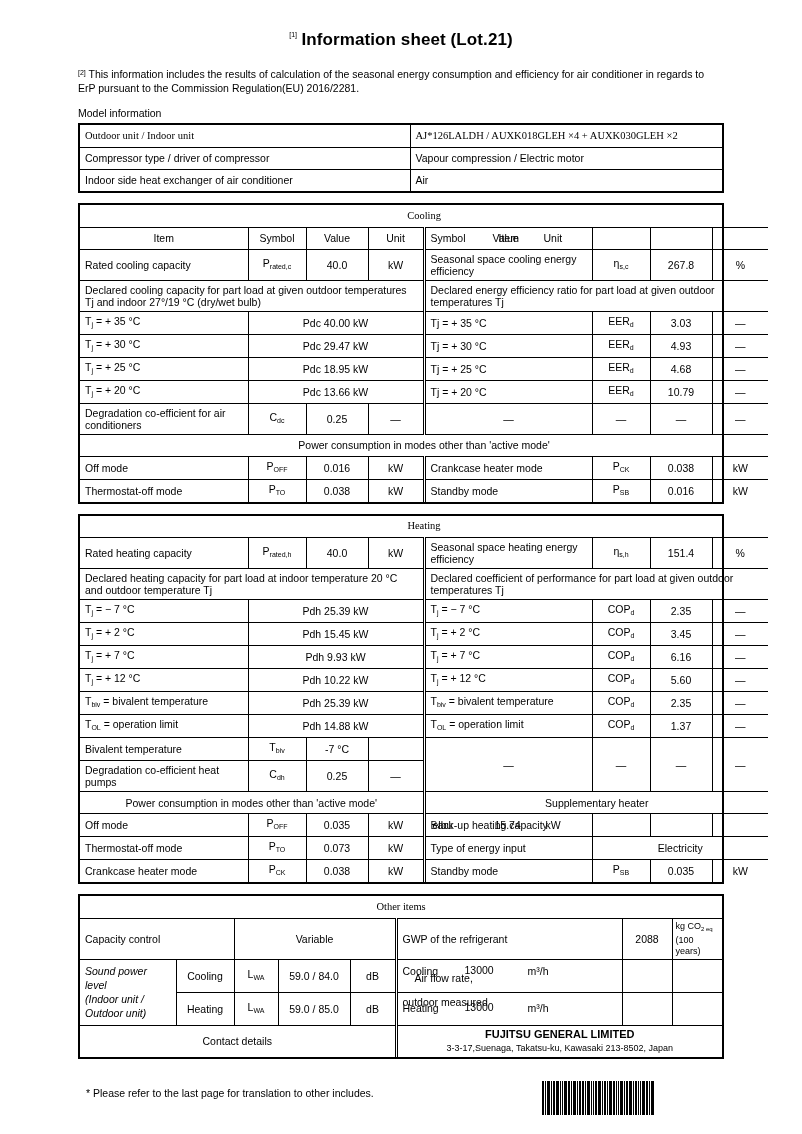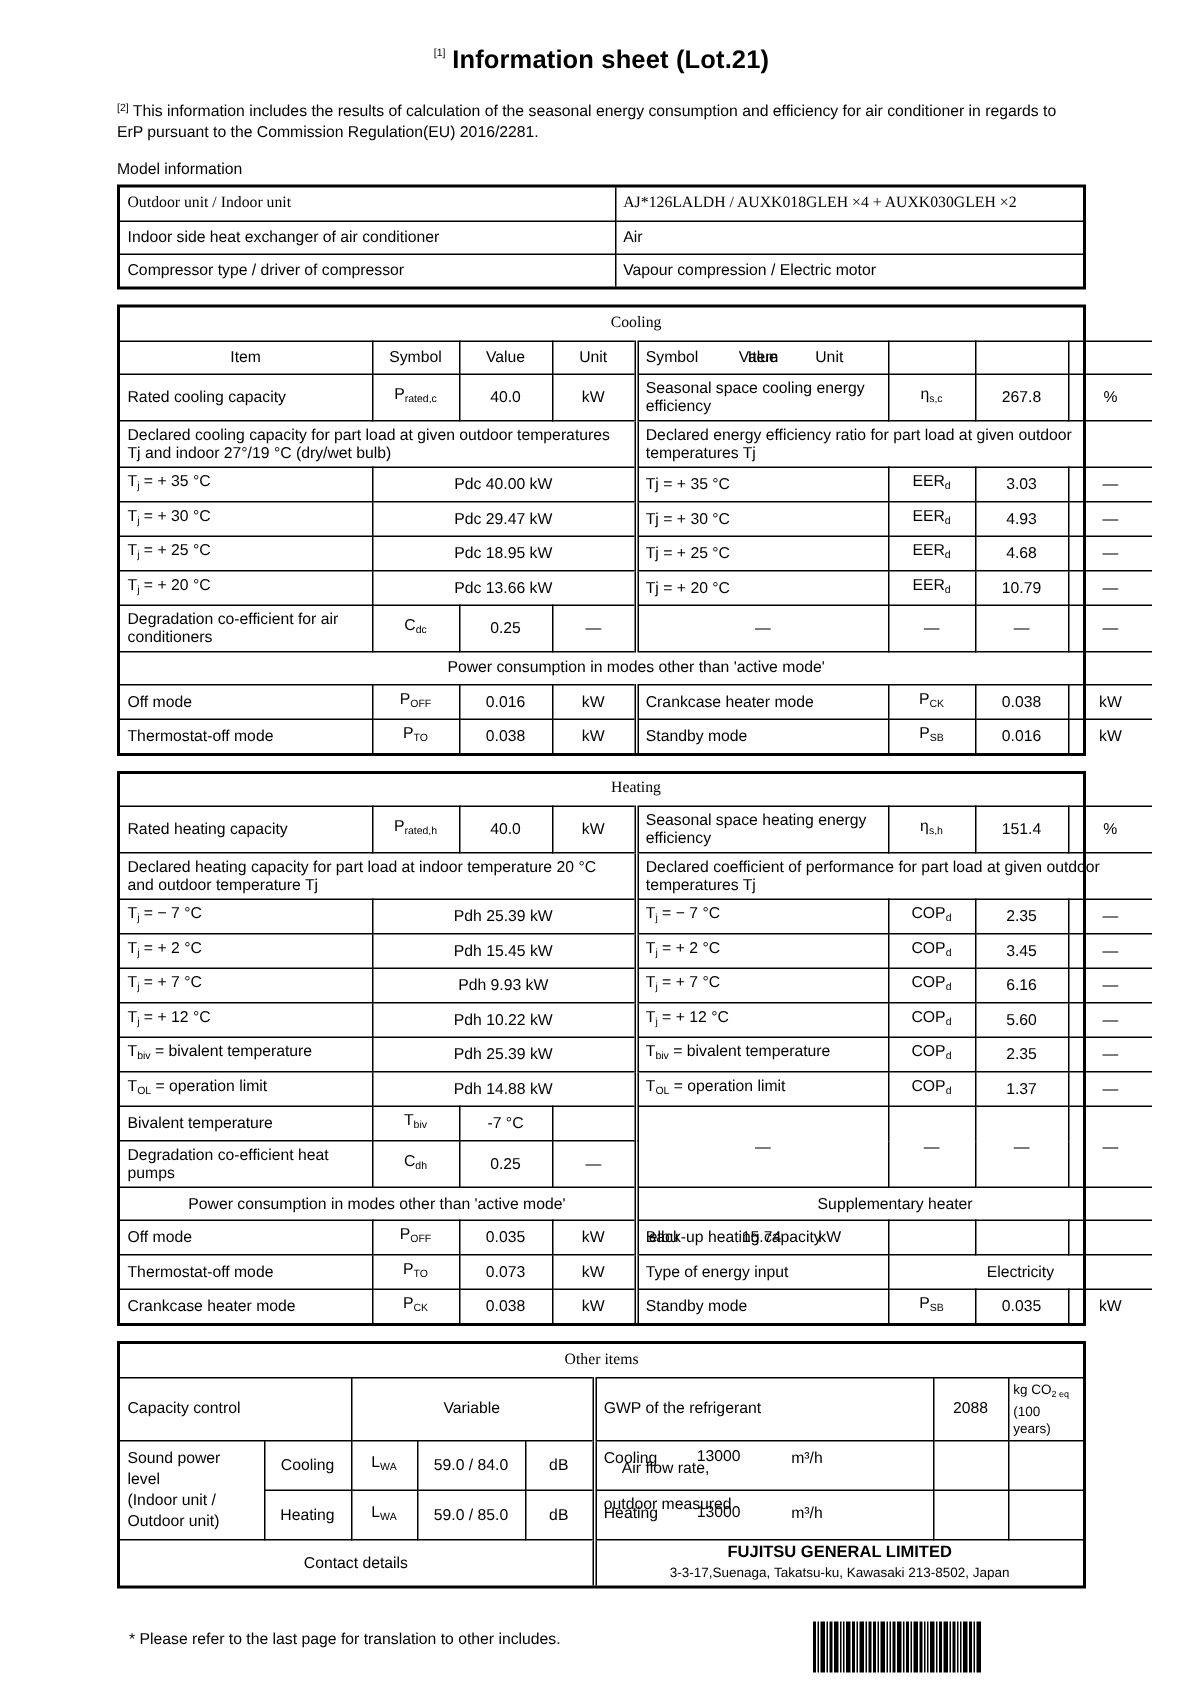--- a/index.html
+++ b/index.html
@@ -89,26 +89,26 @@
       <colgroup>
           <col style="width:330px">
           <col>
         </colgroup>
       <tbody>
         <tr>
           <td class="lft">Outdoor unit / Indoor unit</td>
           <td class="lft">AJ*126LALDH / AUXK018GLEH ×4 + AUXK030GLEH ×2</td>
         </tr>
         <tr>
+          <td class="lft">Compressor type / driver of compressor</td>
+          <td class="lft">Vapour compression / Electric motor</td>
+        </tr>
+        <tr>
           <td class="lft">Indoor side heat exchanger of air conditioner</td>
           <td class="lft">Air</td>
-        </tr>
-        <tr>
-          <td class="lft">Compressor type / driver of compressor</td>
-          <td class="lft">Vapour compression / Electric motor</td>
         </tr>
       </tbody>
     </table>
   </div>
 
   <div class="sect-wrap"></div>
   <div class="boxed">
     <table class="t">
       <colgroup>
         <col style="width:168px">
@@ -392,21 +392,21 @@
           <td class="lft" colspan="2">Capacity control</td>
           <td class="ctr" colspan="3">Variable</td>
           <td class="lft thickleft" colspan="2">GWP of the refrigerant</td>
           <td class="ctr">2088</td>
           <td class="lft" style="font-size:9px;line-height:11px;padding:2px 3px;">
             <span>kg CO</span><sub style="font-size:6px">2 eq</sub><br>
             <span>(100 years)</span>
           </td>
         </tr>
         <tr>
-          <td class="lft" rowspan="2" style="line-height:14px;">
+          <td class="lft" rowspan="2" style="line-height:14px;font-style:italic;">
             <span>Sound power level</span><br>
             <span>(Indoor unit /</span><br>
             <span> Outdoor unit)</span>
           </td>
           <td class="ctr">Cooling</td>
           <td class="ctr"><span>L</span><sub>WA</sub></td>
           <td class="ctr">59.0 / 84.0</td>
           <td class="ctr">dB</td>
           <td class="lft thickleft" colspan="2" style="position:relative;height:28px;">
             <span class="ovl" style="height:26px;">

